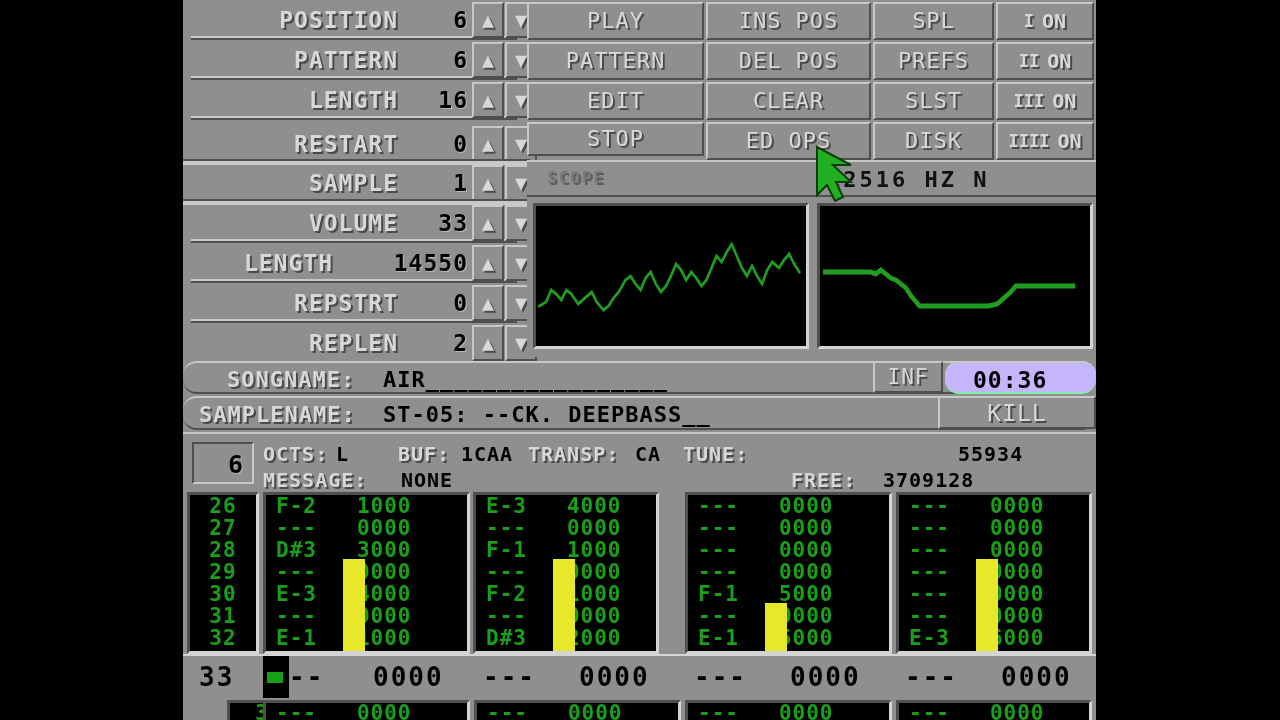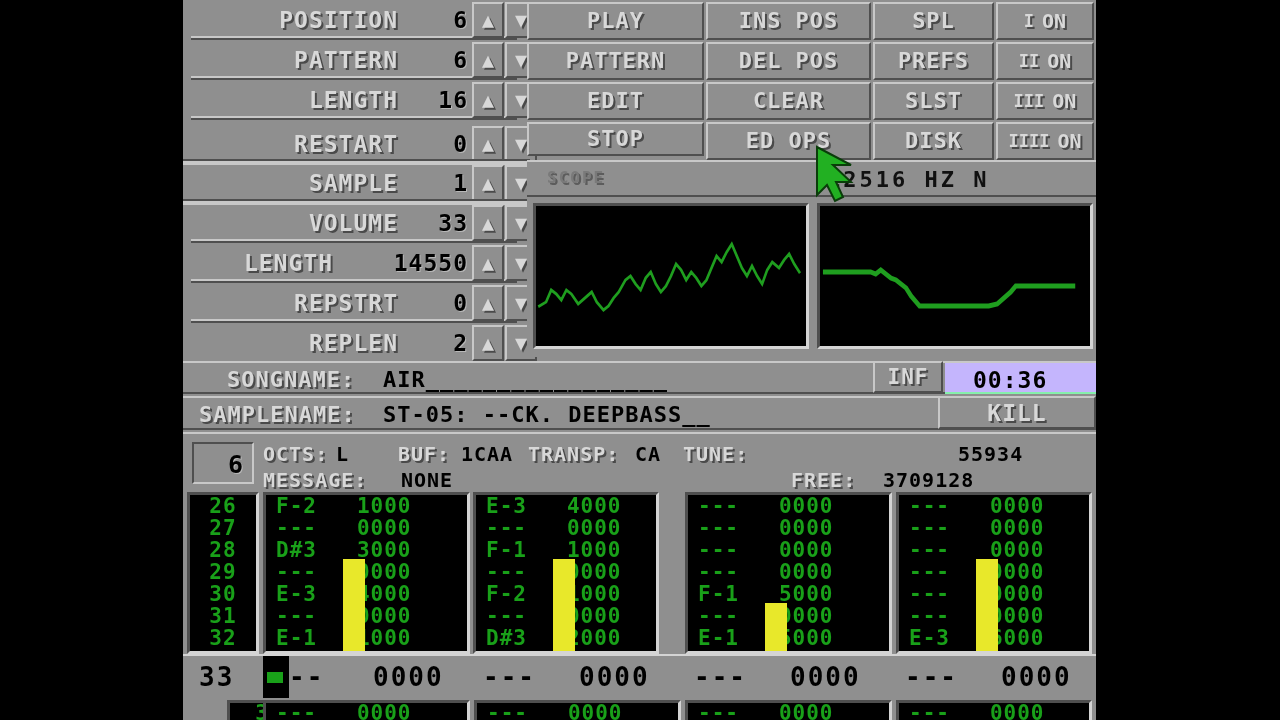--- a/index.html
+++ b/index.html
@@ -111,21 +111,21 @@
     border-left: 2px solid #c8c8c8;
     border-right: 2px solid #4f4f4f;
     border-bottom: 2px solid #4f4f4f;
     box-sizing: border-box;
     cursor: pointer;
     display: flex; align-items: center; justify-content: center;
     font-size: 22px; line-height: 22px;
     color: #d8d8d8;
     text-shadow: 2px 2px 0 #4a4a4a;
     font-family: "DejaVu Sans Mono", monospace;
-    font-weight: bold;
+    font-weight: normal;
     letter-spacing: 1px;
   }
   .chbtn {
     position: absolute;
     background: #8f8f8f;
     border-top: 2px solid #c8c8c8;
     border-left: 2px solid #c8c8c8;
     border-right: 2px solid #4f4f4f;
     border-bottom: 2px solid #4f4f4f;
     box-sizing: border-box;
@@ -179,20 +179,21 @@
     border-bottom: 3px solid #d4d4d4;
     box-sizing: border-box;
   }
   .scopebox svg { display: block; width: 100%; height: 100%; }
 
   
   .namerow {
     position: absolute; left: 0;
     height: 33px;
     box-sizing: border-box;
+    border-radius: 14px;
   }
   .nlabel {
     position: absolute; top: 4px;
     font-size: 22px;
     color: #d8d8d8;
     text-shadow: 2px 2px 0 #4a4a4a;
     font-family: "DejaVu Sans Mono", monospace;
     font-weight: bold; letter-spacing: 1px;
   }
   .nval {

